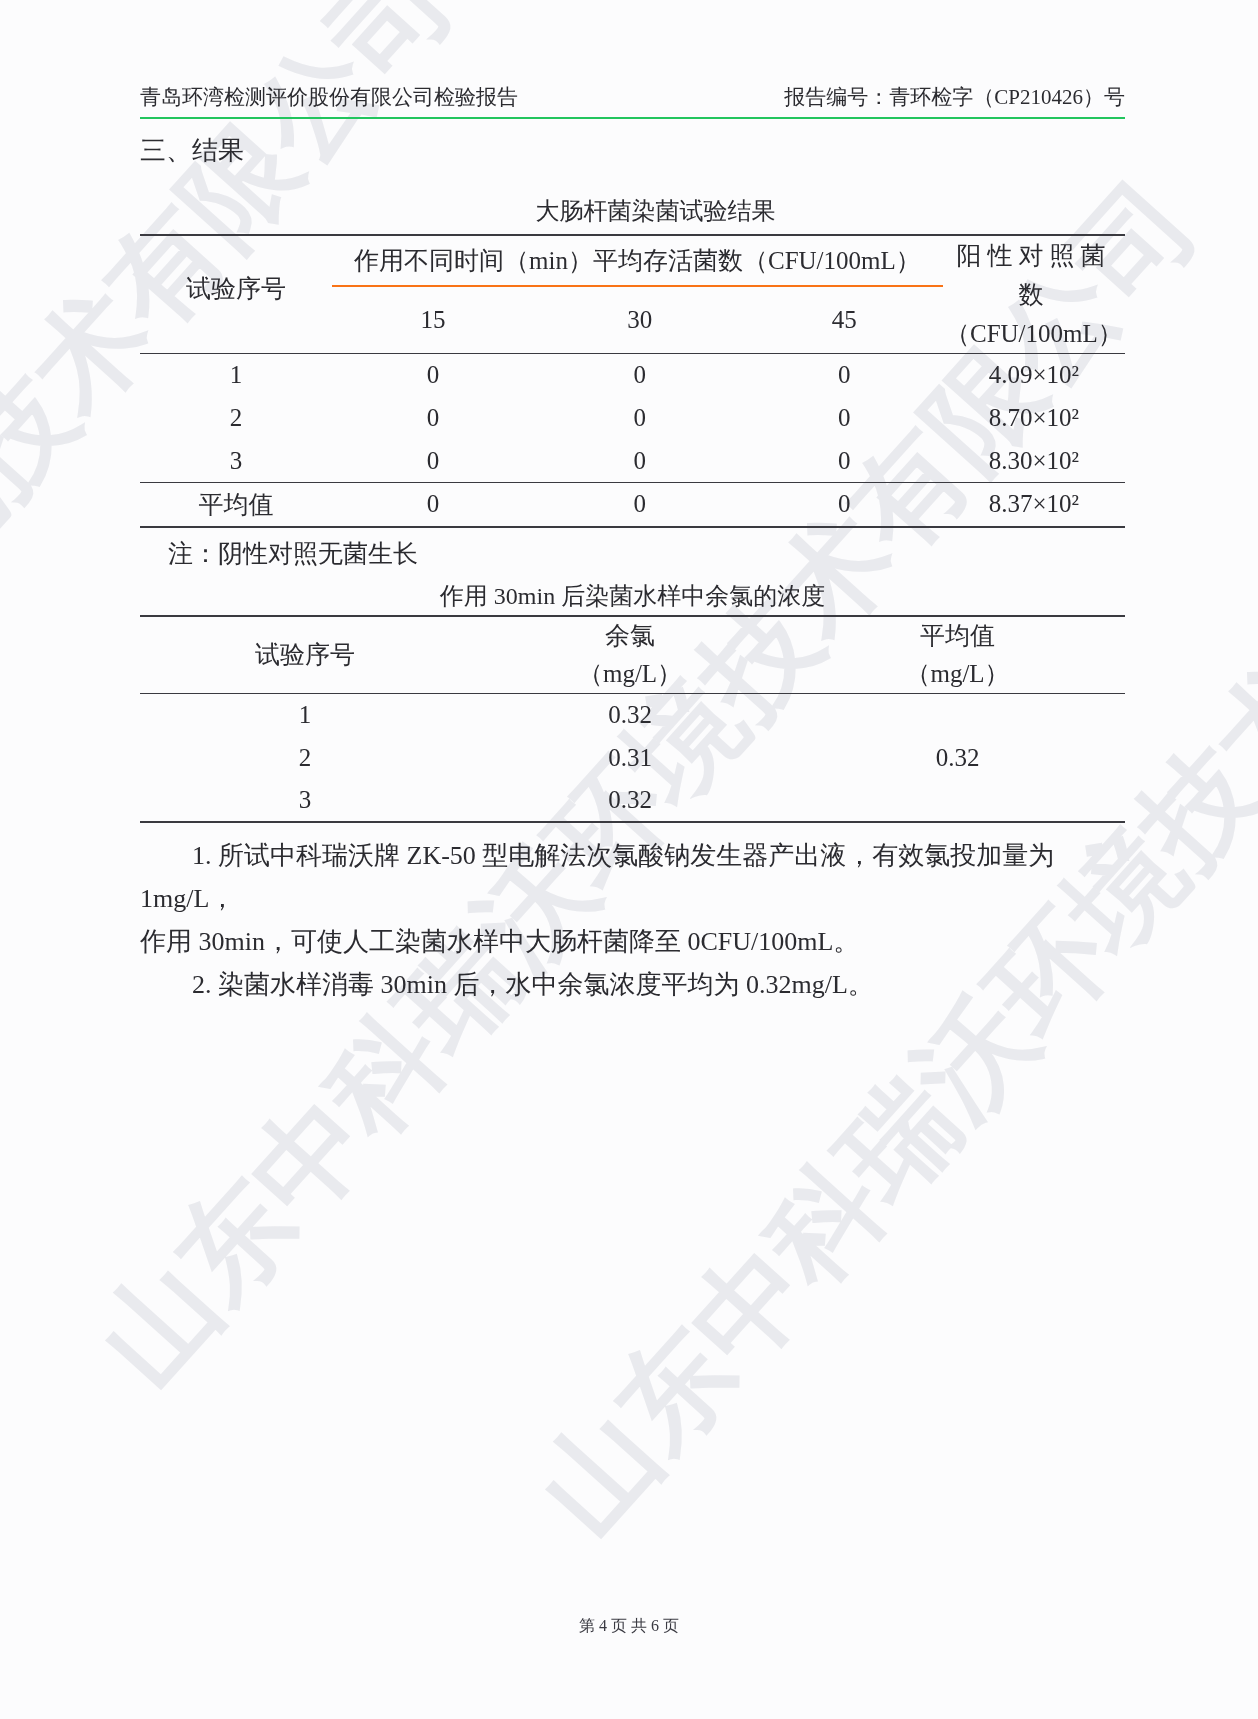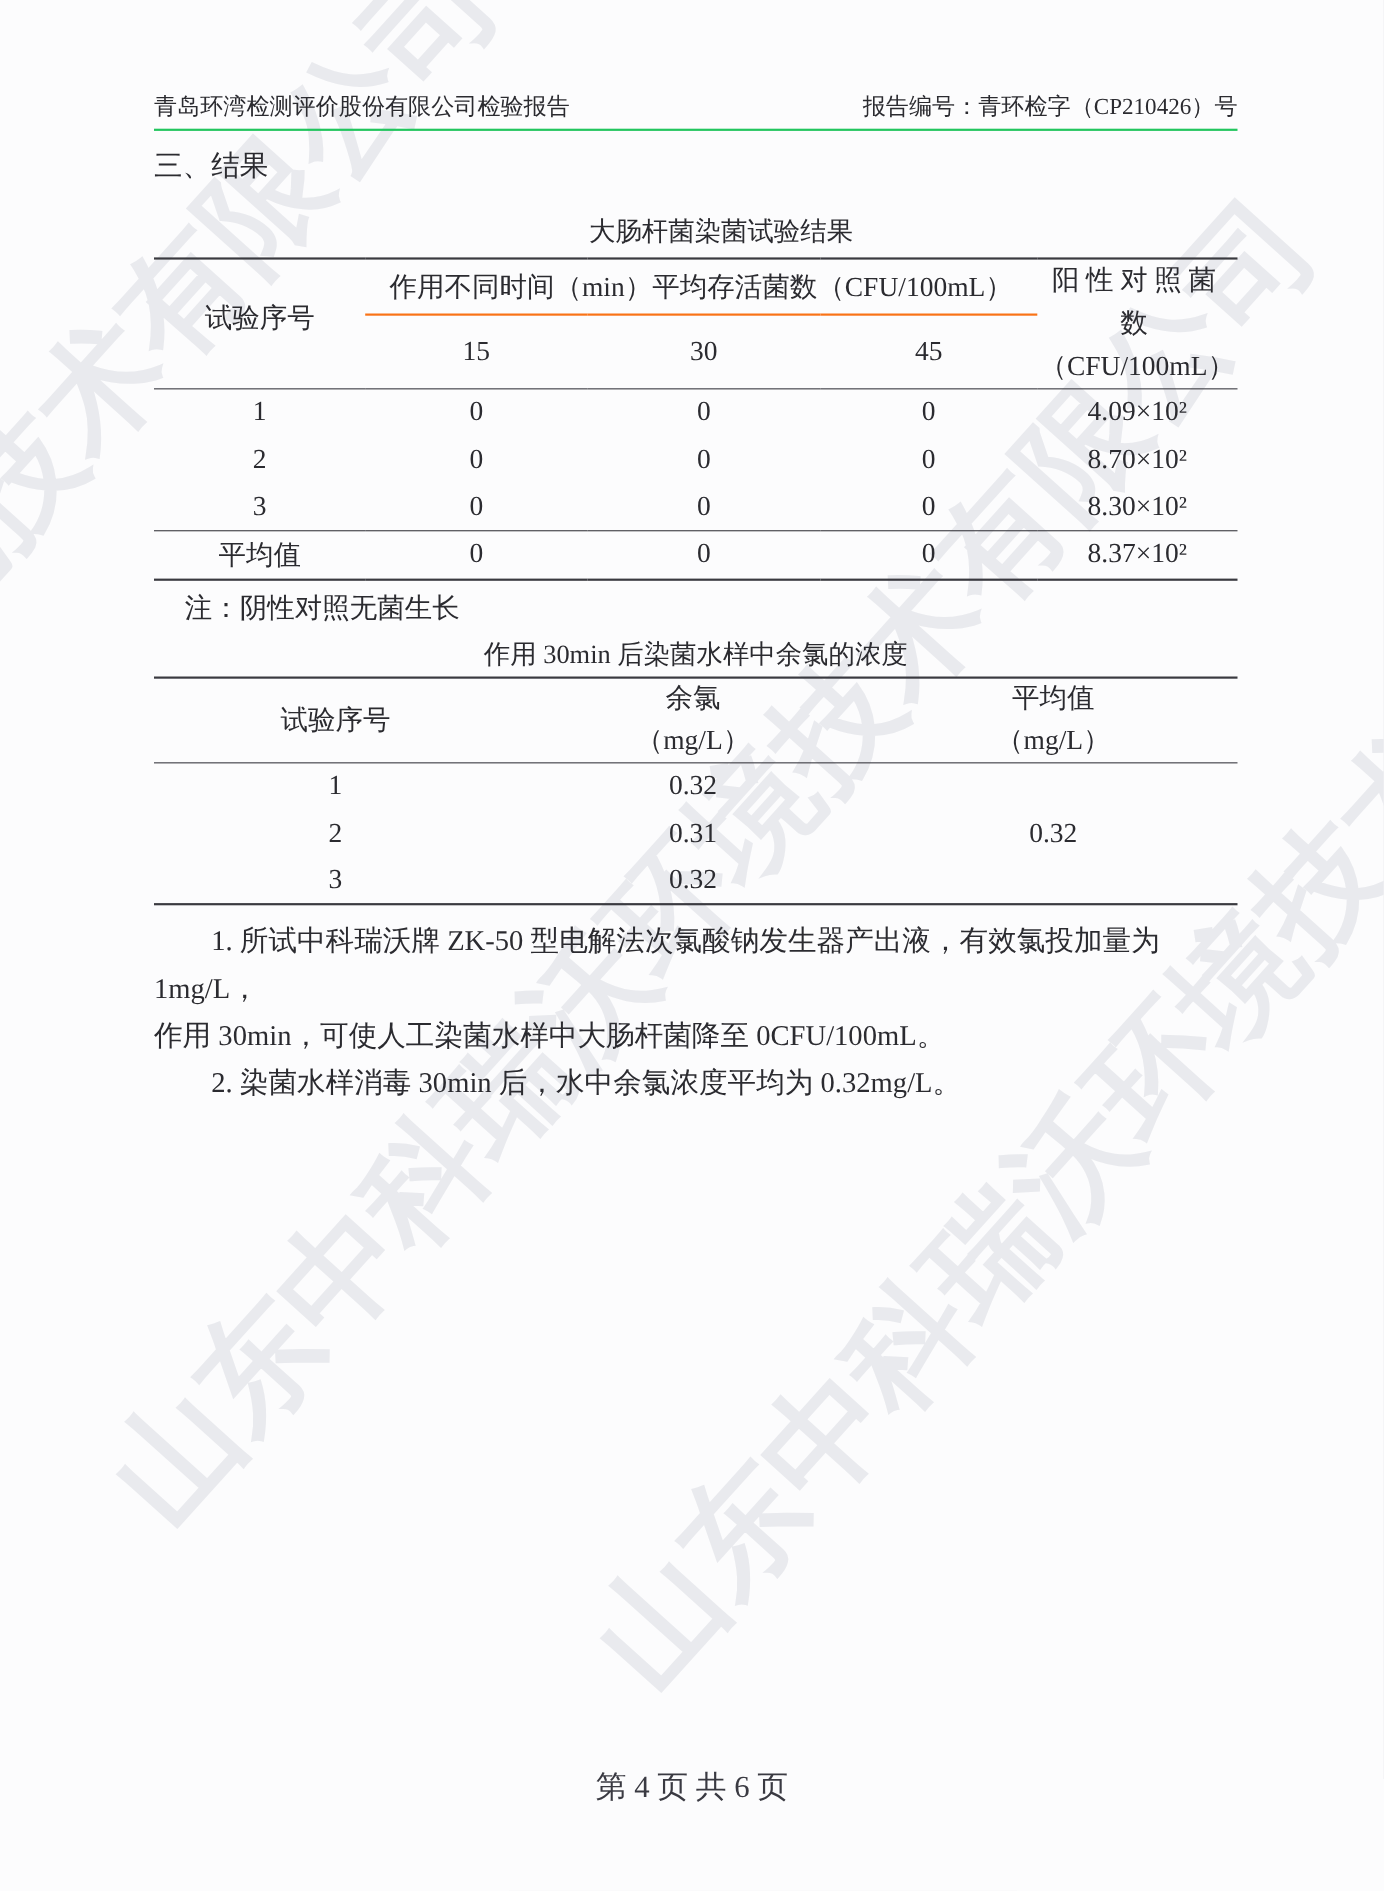--- a/index.html
+++ b/index.html
@@ -66,21 +66,21 @@
   .table2{margin-top:5px;border-top:2.5px solid #3a3a40;border-bottom:2.5px solid #3a3a40;}
   .t2-h{height:77px;}
   .t2-h td{border-bottom:1.5px solid #3a3a40;}
   .t2-h .l1,.t2-h .l2{line-height:38px;}
   .t2-r{height:43px;}
   .para{margin-top:11px;font-size:26px;}
   .para .line{line-height:43px;}
   .para .line.indent{text-indent:52px;}
   .footer{
     position:absolute;left:0;top:1612px;width:100%;
-    text-align:center;font-size:28px;line-height:28px;
+    text-align:center;font-size:16px;line-height:28px;
     z-index:1;color:#3a3a42;
   }
 </style>
 </head>
 <body>
 
 <div class="page">
 
   <div class="wm-layer">
     <span class="wm wm-1" style="color: rgb(233, 234, 238);">山东中科瑞沃环境技术有限公司</span>

